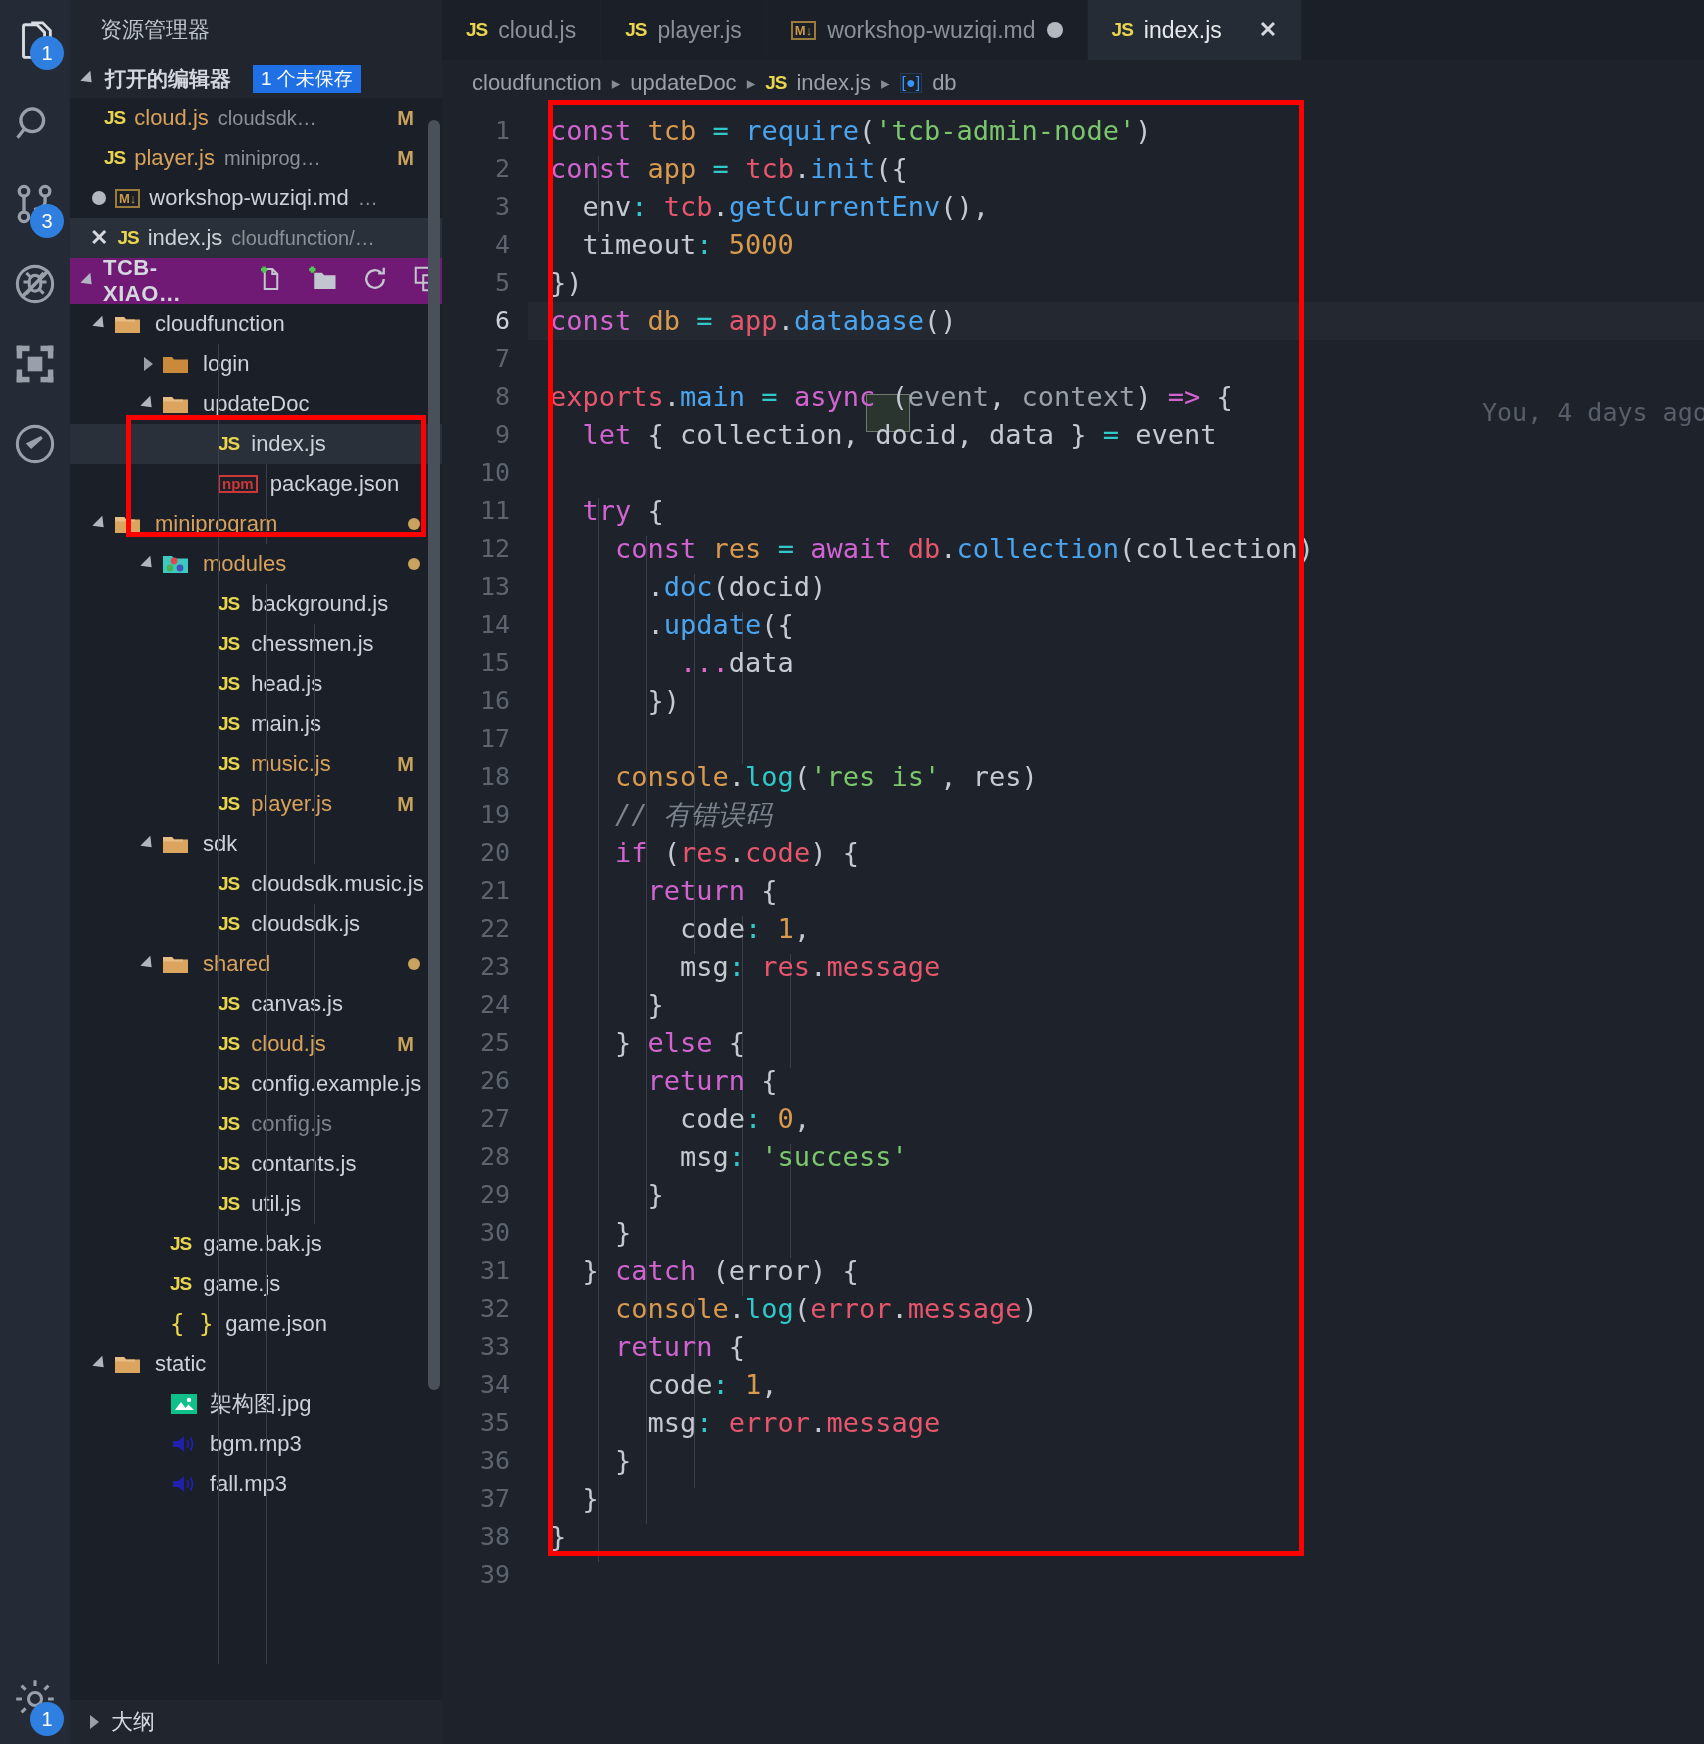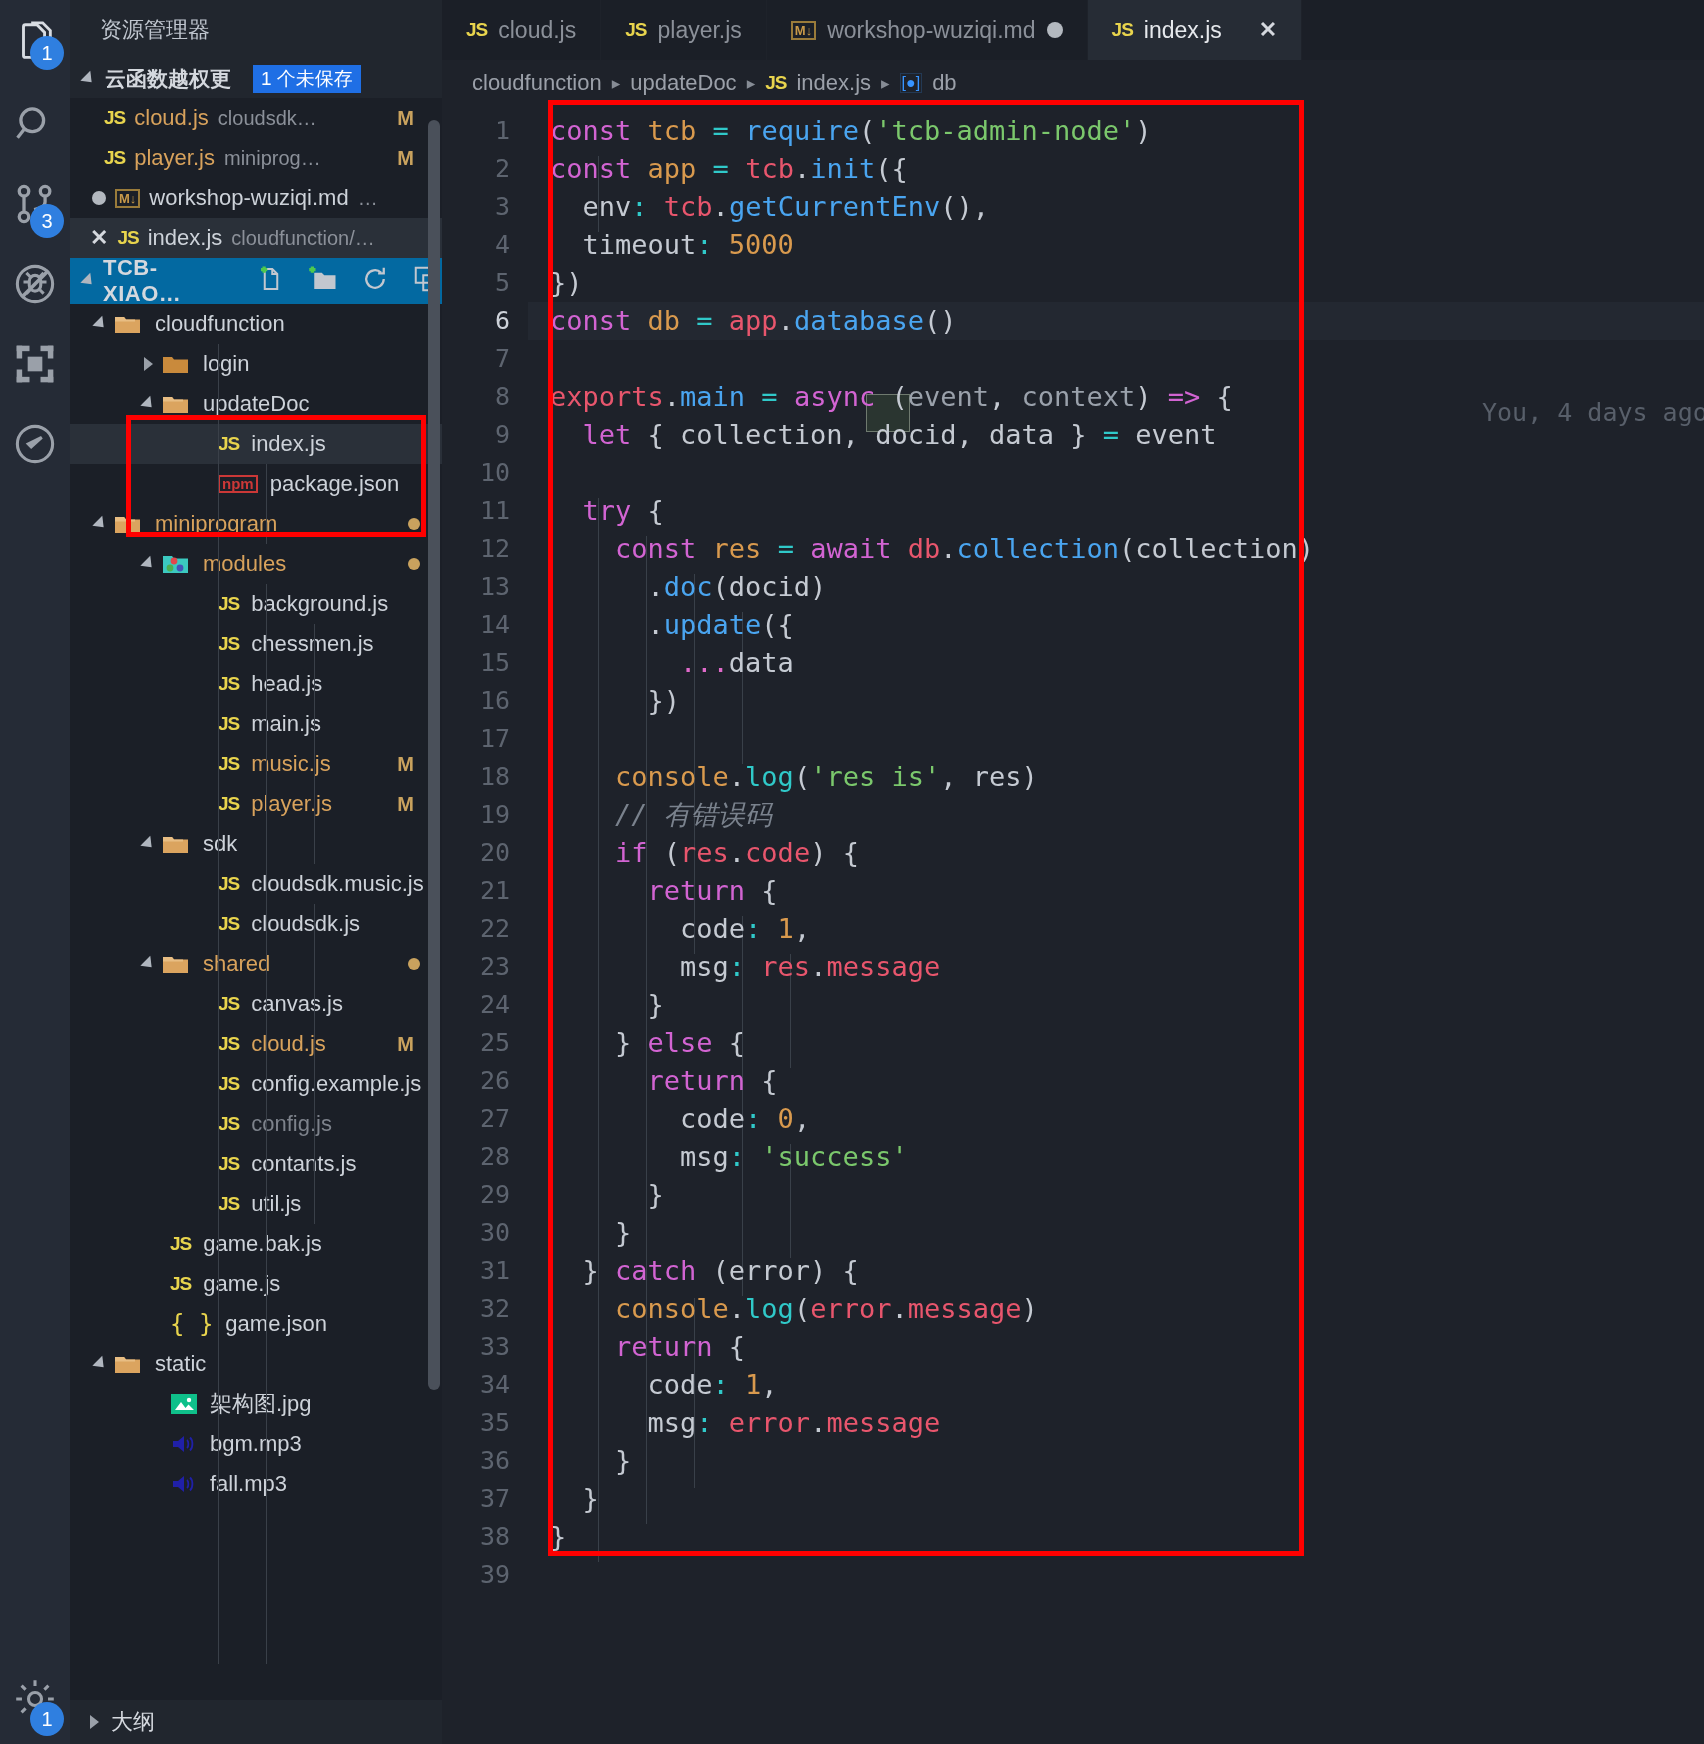--- a/index.html
+++ b/index.html
@@ -61,21 +61,21 @@
     padding:0 2px; line-height:15px; font-family:"Liberation Sans", sans-serif;
   }
   .dimpath { color:#8b9099; font-size:20px; }
   .mflag { color:#c9a25e; font-size:20px; font-weight:bold; margin-left:auto; margin-right:28px;}
   .dot { width:14px;height:14px;border-radius:50%;background:#b3b8bf; flex:0 0 14px;}
   .xmark { color:#d4d8de; font-size:22px; font-weight:bold; }
 
   
   .proj-head {
     height:46px; display:flex; align-items:center; gap:0;
-    padding-left:14px; background:#0369a1;
+    padding-left:14px; background:#701a75;
   }
   .proj-name { color:#d4d8de; font-size:22px; font-weight:bold; letter-spacing:0.5px; font-family:"Liberation Sans", sans-serif; margin-left:8px;}
   .proj-actions { display:flex; gap:22px; margin-left:24px; align-items:center;}
 
   
   .tree { background:#1b1f27; flex:1; overflow:hidden; position:relative; }
   .trow {
     height:40px; display:flex; align-items:center;
     font-size:22px; color:#cdd2d9; white-space:nowrap;
     font-family:"Liberation Sans", sans-serif; position:relative;
@@ -244,21 +244,21 @@
       </div>
     </div>
   </div>
 
   <div class="sidebar">
 
     <div class="sb-title">资源管理器</div>
 
     <div class="section-head">
       <span class="twisty-d"></span>
-      <span>云函数越权更</span>
+      <span>打开的编辑器</span>
       <span class="unsaved-badge">1 个未保存</span>
     </div>
 
     <div class="oe-list">
       <div class="oe-row">
         <span class="jsicon" title="js-icon">JS</span>
         <span style="color:#d8a25c;">cloud.js</span>
         <span class="dimpath">cloudsdk…</span>
         <span class="mflag">M</span>
       </div>

